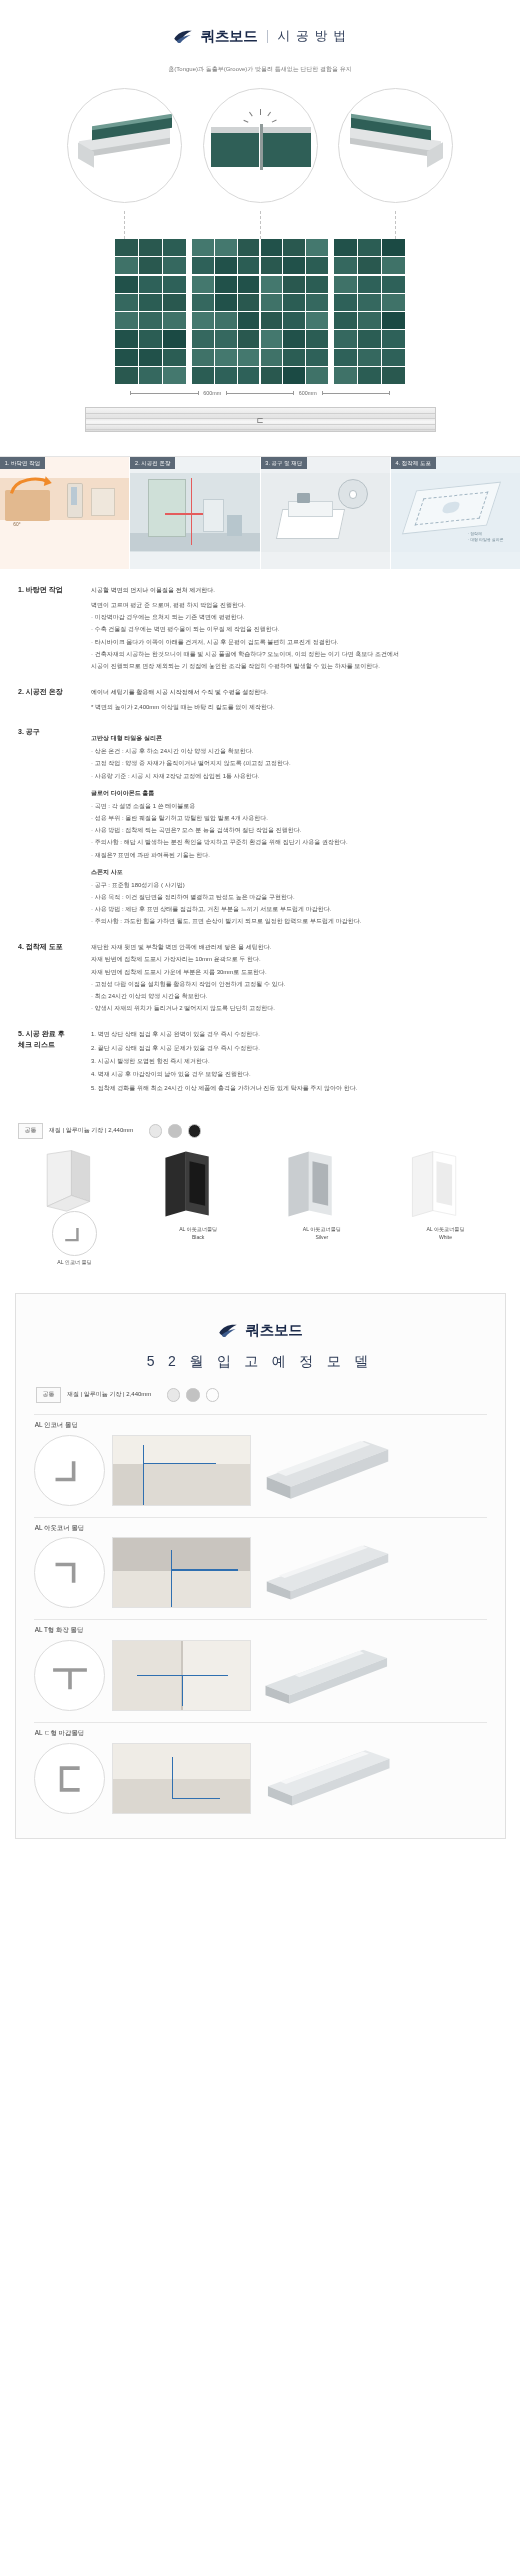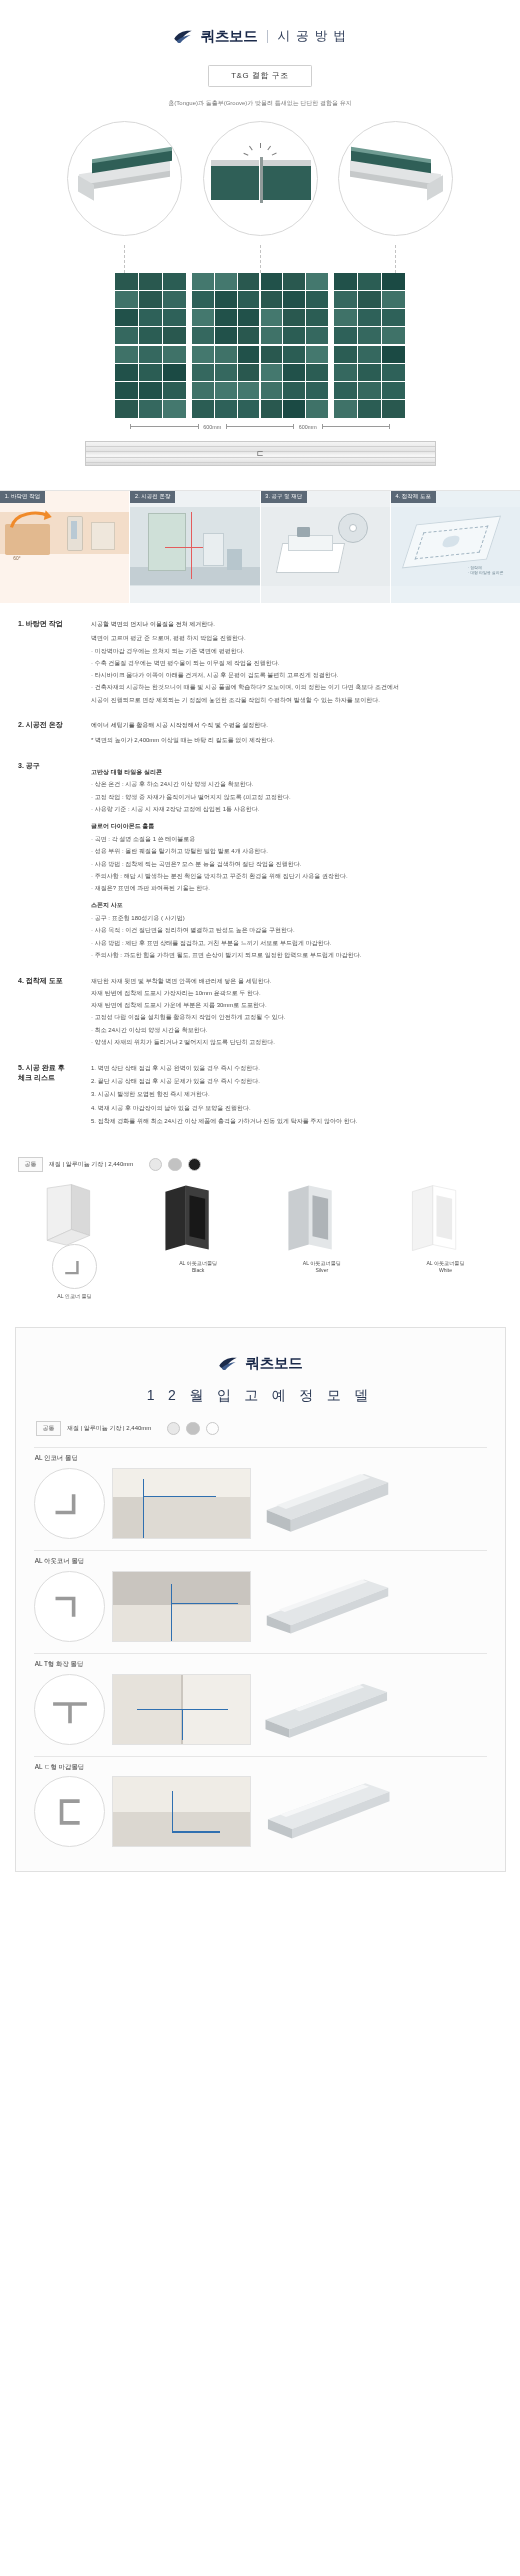--- a/index.html
+++ b/index.html
@@ -196,23 +196,20 @@
       <svg width="20.6" height="15.7" viewBox="0 0 34 26">
         <path d="M2 16 C8 6, 18 2, 31 3 C24 6, 19 10, 15 16 C11 21, 6 22, 2 16 Z" fill="#1b2a4a"></path>
         <path d="M6 20 C12 14, 20 11, 29 10 C22 14, 16 18, 12 23 C10 24, 7 23, 6 20 Z" fill="#3d5b8c"></path>
       </svg>
     </span>
     <span class="brand-name">쿼츠보드</span>
     <span class="brand-sep"></span>
     <span class="brand-sub">시 공 방 법</span>
   </div>
 
-  <div class="pill-wrap">
-    <span class="pill">T&amp;G 결합 구조</span>
-  </div>
   <div class="caption-small">홈(Tongue)과 돌출부(Groove)가 맞물려 틈새없는 단단한 결합을 유지</div>
 
   <div class="tg-row">
 
     <div class="tg-circle">
       <div style="position:absolute;left:11px;top:45px;width:91px;height:13.3px;background:#e2e4e5;transform:skewY(-9deg);"></div>
       <div style="position:absolute;left:11px;top:56px;width:91px;height:6px;background:#c6c9ca;transform:skewY(-9deg);"></div>
       <div style="position:absolute;left:24px;top:34px;width:80px;height:11px;background:#2f5f57;transform:skewY(-9deg);"></div>
       <div style="position:absolute;left:24px;top:31px;width:80px;height:3.6px;background:#6f9b92;transform:skewY(-9deg);"></div>
       <div style="position:absolute;left:9.7px;top:58px;width:15.7px;height:15.7px;background:#d3d6d7;transform:skewY(30deg);"></div>
@@ -573,21 +570,21 @@
     <div class="brand-header" style="padding:6px 0 2.4px 0;">
       <span class="brand-logo-mark">
         <svg width="20.6" height="15.7" viewBox="0 0 34 26">
           <path d="M2 16 C8 6, 18 2, 31 3 C24 6, 19 10, 15 16 C11 21, 6 22, 2 16 Z" fill="#1b2a4a"></path>
           <path d="M6 20 C12 14, 20 11, 29 10 C22 14, 16 18, 12 23 C10 24, 7 23, 6 20 Z" fill="#3d5b8c"></path>
         </svg>
       </span>
       <span class="brand-name">쿼츠보드</span>
     </div>
 
-    <div class="bp-title">1 2 월   입 고   예 정   모 델</div>
+    <div class="bp-title">5 2 월   입 고   예 정   모 델</div>
 
     <div class="bp-optionbar">
       <span class="opt-chip">공통</span>
       <span class="opt-text">재질 | 알루미늄      기장 | 2,440mm</span>
       <span class="swatches">
         <span class="sw" id="bsw-a" style="background: rgb(232, 232, 232);"></span>
         <span class="sw" id="bsw-b" style="background: rgb(194, 194, 194);"></span>
         <span class="sw" id="bsw-c" style="background: rgb(253, 253, 253);"></span>
       </span>
     </div>

